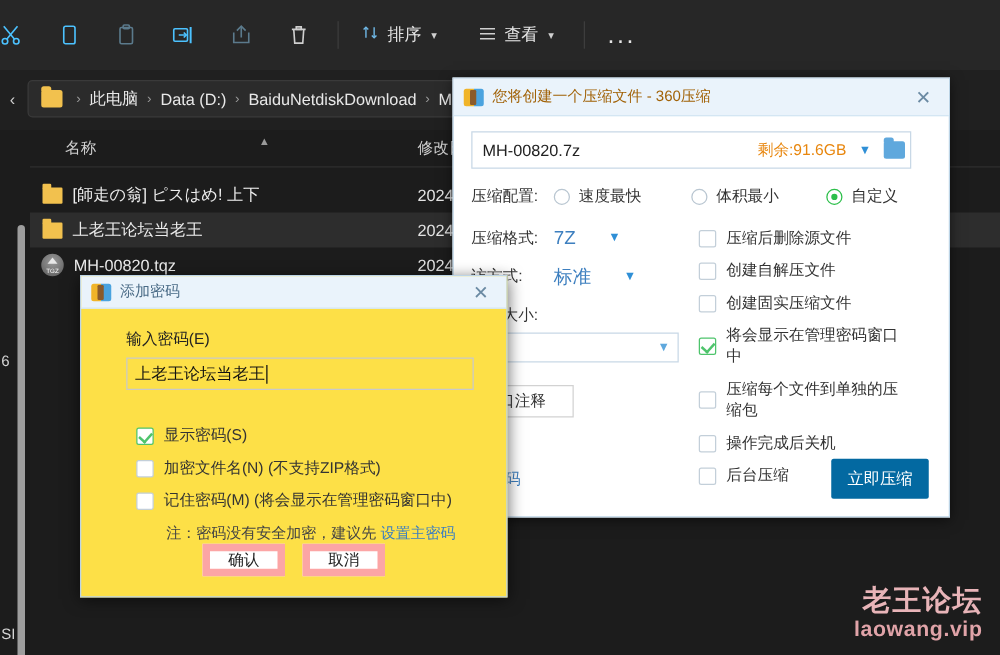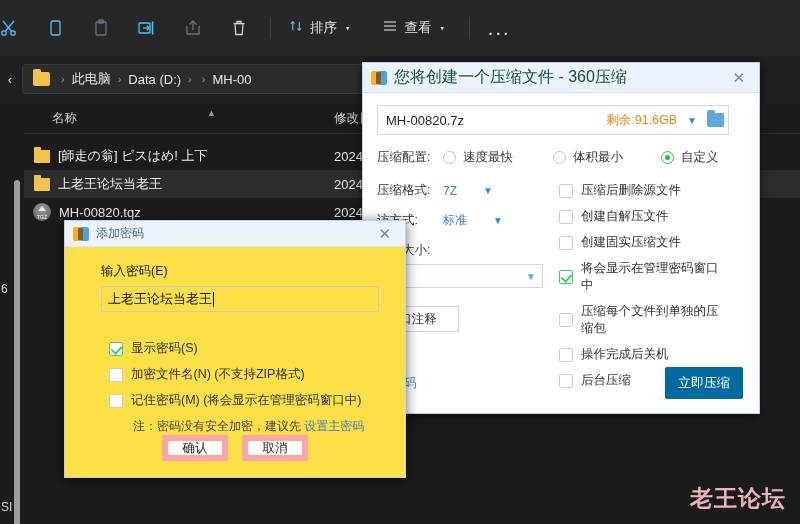--- a/index.html
+++ b/index.html
@@ -26,21 +26,21 @@
     display: flex; align-items: center; justify-content: center;
     color: #4cc2ff;
     flex: 0 0 auto;
   }
   .tb-icon svg { display:block; }
   .tb-sep {
     width: 1px; height: 22px; background: #3d3d3d; margin: 0 8px; flex: 0 0 auto;
   }
   .tb-btn {
     height: 34px; display: flex; align-items: center; gap: 6px;
-    padding: 0 10px; color: #e6e6e6; font-size: 13.5px; flex: 0 0 auto; font-family: Liberation Mono, monospace;
+    padding: 0 10px; color: #e6e6e6; font-size: 13.5px; flex: 0 0 auto;
   }
   .tb-btn .glyph { color: #8fd3ff; font-size: 15px; line-height: 1; }
   .tb-btn .chev { font-size: 9px; color: #cfcfcf; margin-left: 2px; }
   .tb-dots { color:#e6e6e6; font-size: 20px; letter-spacing:2px; padding: 0 10px; }
 
   
   .ex-crumbbar {
     position: absolute; left: 0; top: 58px; width: 800px; height: 42px;
     display: flex; align-items: center;
   }
@@ -126,21 +126,21 @@
   }
   .app-icon {
     width: 16px; height: 14px; flex:0 0 auto; position: relative;
     background: linear-gradient(90deg,#f0b429 0 50%, #4aa3df 50% 100%);
     border-radius: 2px;
   }
   .app-icon:after{
     content:""; position:absolute; left:5px; top:1px; width:5px; height:12px;
     background:#8a5a2b; border-radius:1px;
   }
-  .cdlg-title-txt { color:#14532d; font-size: 16px; flex:1; }
+  .cdlg-title-txt { color:#a16207; font-size: 12px; flex:1; }
   .cdlg-x { color:#6b8aa3; font-size: 15px; padding: 0 6px; cursor: default; }
 
   .cdlg-body { padding: 12px 30px 0 14px; position: relative; height: 322px; }
 
   .path-row {
     height: 30px; border: 1px solid #c8d8e6; display: flex; align-items: center;
     padding: 0 4px 0 8px; gap: 6px; background:#fff;
   }
   .path-val { flex: 1; font-size: 13px; color: #222; }
   .path-free { color:#e8860d; font-size: 12.5px; }
@@ -167,21 +167,21 @@
 
   .two-col { display:flex; margin-top: 16px; }
   .left-col { width: 176px; }
   .right-col { flex: 1; padding-left: 6px; }
 
   .fld-row { display:flex; align-items:center; margin-bottom: 13px; }
   .fld-lab { font-size: 12.5px; color:#333; width: 66px; }
   .fld-sel {
     display:flex; align-items:center; gap: 26px;
   }
-  .fld-val { font-size: 12px; color:#3d7fbf; }
+  .fld-val { font-size: 15px; color:#3d7fbf; }
   .fld-caret { color:#2f8fd6; font-size: 10px; }
   .vol-lab { font-size: 12.5px; color:#333; margin-bottom: 5px; }
   .vol-box {
     height: 24px; border: 1px solid #c8d8e6; display:flex; align-items:center;
     justify-content: flex-end; padding-right: 6px; width: 166px;
   }
   .vol-box .fld-caret { color:#5fa8dd; }
   .cmt-btn {
     margin-top: 18px; width: 82px; height: 26px; border: 1px solid #d2d2d2; background:#fff;
     font-size: 12.5px; color:#333; display:flex; align-items:center; justify-content:center;
@@ -325,20 +325,21 @@
 
     <div class="ex-crumbbar">
       <div class="crumb-back">‹</div>
       <div class="crumb-box">
         <div class="crumb-folder"></div>
         <span class="crumb-sep">›</span>
         <span class="crumb-txt">此电脑</span>
         <span class="crumb-sep">›</span>
         <span class="crumb-txt">Data (D:)</span>
         <span class="crumb-sep">›</span>
+        <span class="crumb-txt">BaiduNetdiskDownload</span>
         <span class="crumb-sep">›</span>
         <span class="crumb-txt">MH-00</span>
       </div>
     </div>
 
     <div class="left-strip">
       <div class="left-scrollbar"></div>
       <div class="clip-txt" style="top:178px;">6</div>
       <div class="clip-txt" style="top:396px;">SI</div>
     </div>
@@ -511,15 +512,16 @@
     </div>
 
     <div class="pdlg-foot">
       <div class="pbtn">确认</div>
       <div class="pbtn">取消</div>
     </div>
   </div>
 
   <div class="wm">
     <div class="wm1">老王论坛</div>
+    <div class="wm2">laowang.vip</div>
   </div>
 
 </div>
 
 </body></html>

